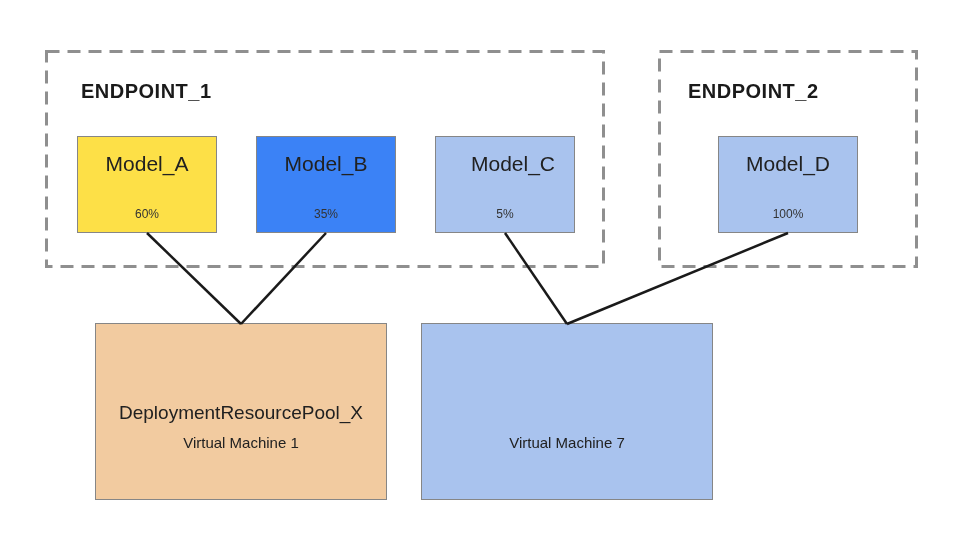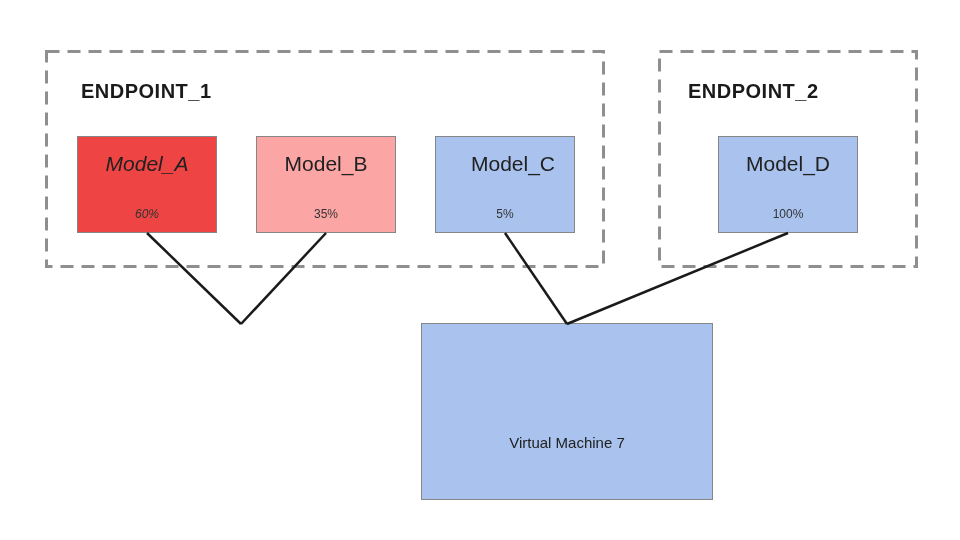--- a/index.html
+++ b/index.html
@@ -102,45 +102,49 @@
   }
 </style>
 </head>
 <body>
 
 <div class="canvas" id="canvas">
 
   <div class="endpoint" id="endpoint-1">
     <div class="ep-title">ENDPOINT_1</div>
 
-    <div class="model" id="model-a" style="background: #ef4444; font-style: italic;">
+    <div class="model" id="model-a" style="background: #fde047;">
       <div class="model-name">Model_A</div>
       <div class="model-traffic">60%</div>
     </div>
 
-    <div class="model" id="model-b" style="background: #fca5a5;">
+    <div class="model" id="model-b" style="background: #3b82f6;">
       <div class="model-name">Model_B</div>
       <div class="model-traffic">35%</div>
     </div>
 
     <div class="model" id="model-c" style="background: rgb(169, 195, 238);">
       <div class="model-name">Model_C</div>
       <div class="model-traffic">5%</div>
     </div>
   </div>
 
   <div class="endpoint" id="endpoint-2">
     <div class="ep-title">ENDPOINT_2</div>
 
     <div class="model" id="model-d" style="background: rgb(169, 195, 238);">
       <div class="model-name">Model_D</div>
       <div class="model-traffic">100%</div>
     </div>
   </div>
 
+  <div class="pool" id="pool-x" style="background: rgb(242, 203, 160);">
+    <div class="pool-name">DeploymentResourcePool_X</div>
+    <div class="pool-machine">Virtual Machine 1</div>
+  </div>
 
   <div class="pool" id="pool-y" style="background: rgb(169, 195, 238);">
     <div class="pool-machine">Virtual Machine 7</div>
   </div>
 
   <svg id="overlay" viewBox="0 0 960 540">
       <rect x="46.5" y="51.5" width="557" height="215" fill="none" stroke="#8f8f8f" stroke-width="3" stroke-dasharray="13 8"></rect>
       <rect x="659.5" y="51.5" width="257" height="215" fill="none" stroke="#8f8f8f" stroke-width="3" stroke-dasharray="13 8"></rect>
       <line x1="147" y1="233" x2="241" y2="324" stroke="#1a1a1a" stroke-width="2.5"></line>
       <line x1="326" y1="233" x2="241" y2="324" stroke="#1a1a1a" stroke-width="2.5"></line>

